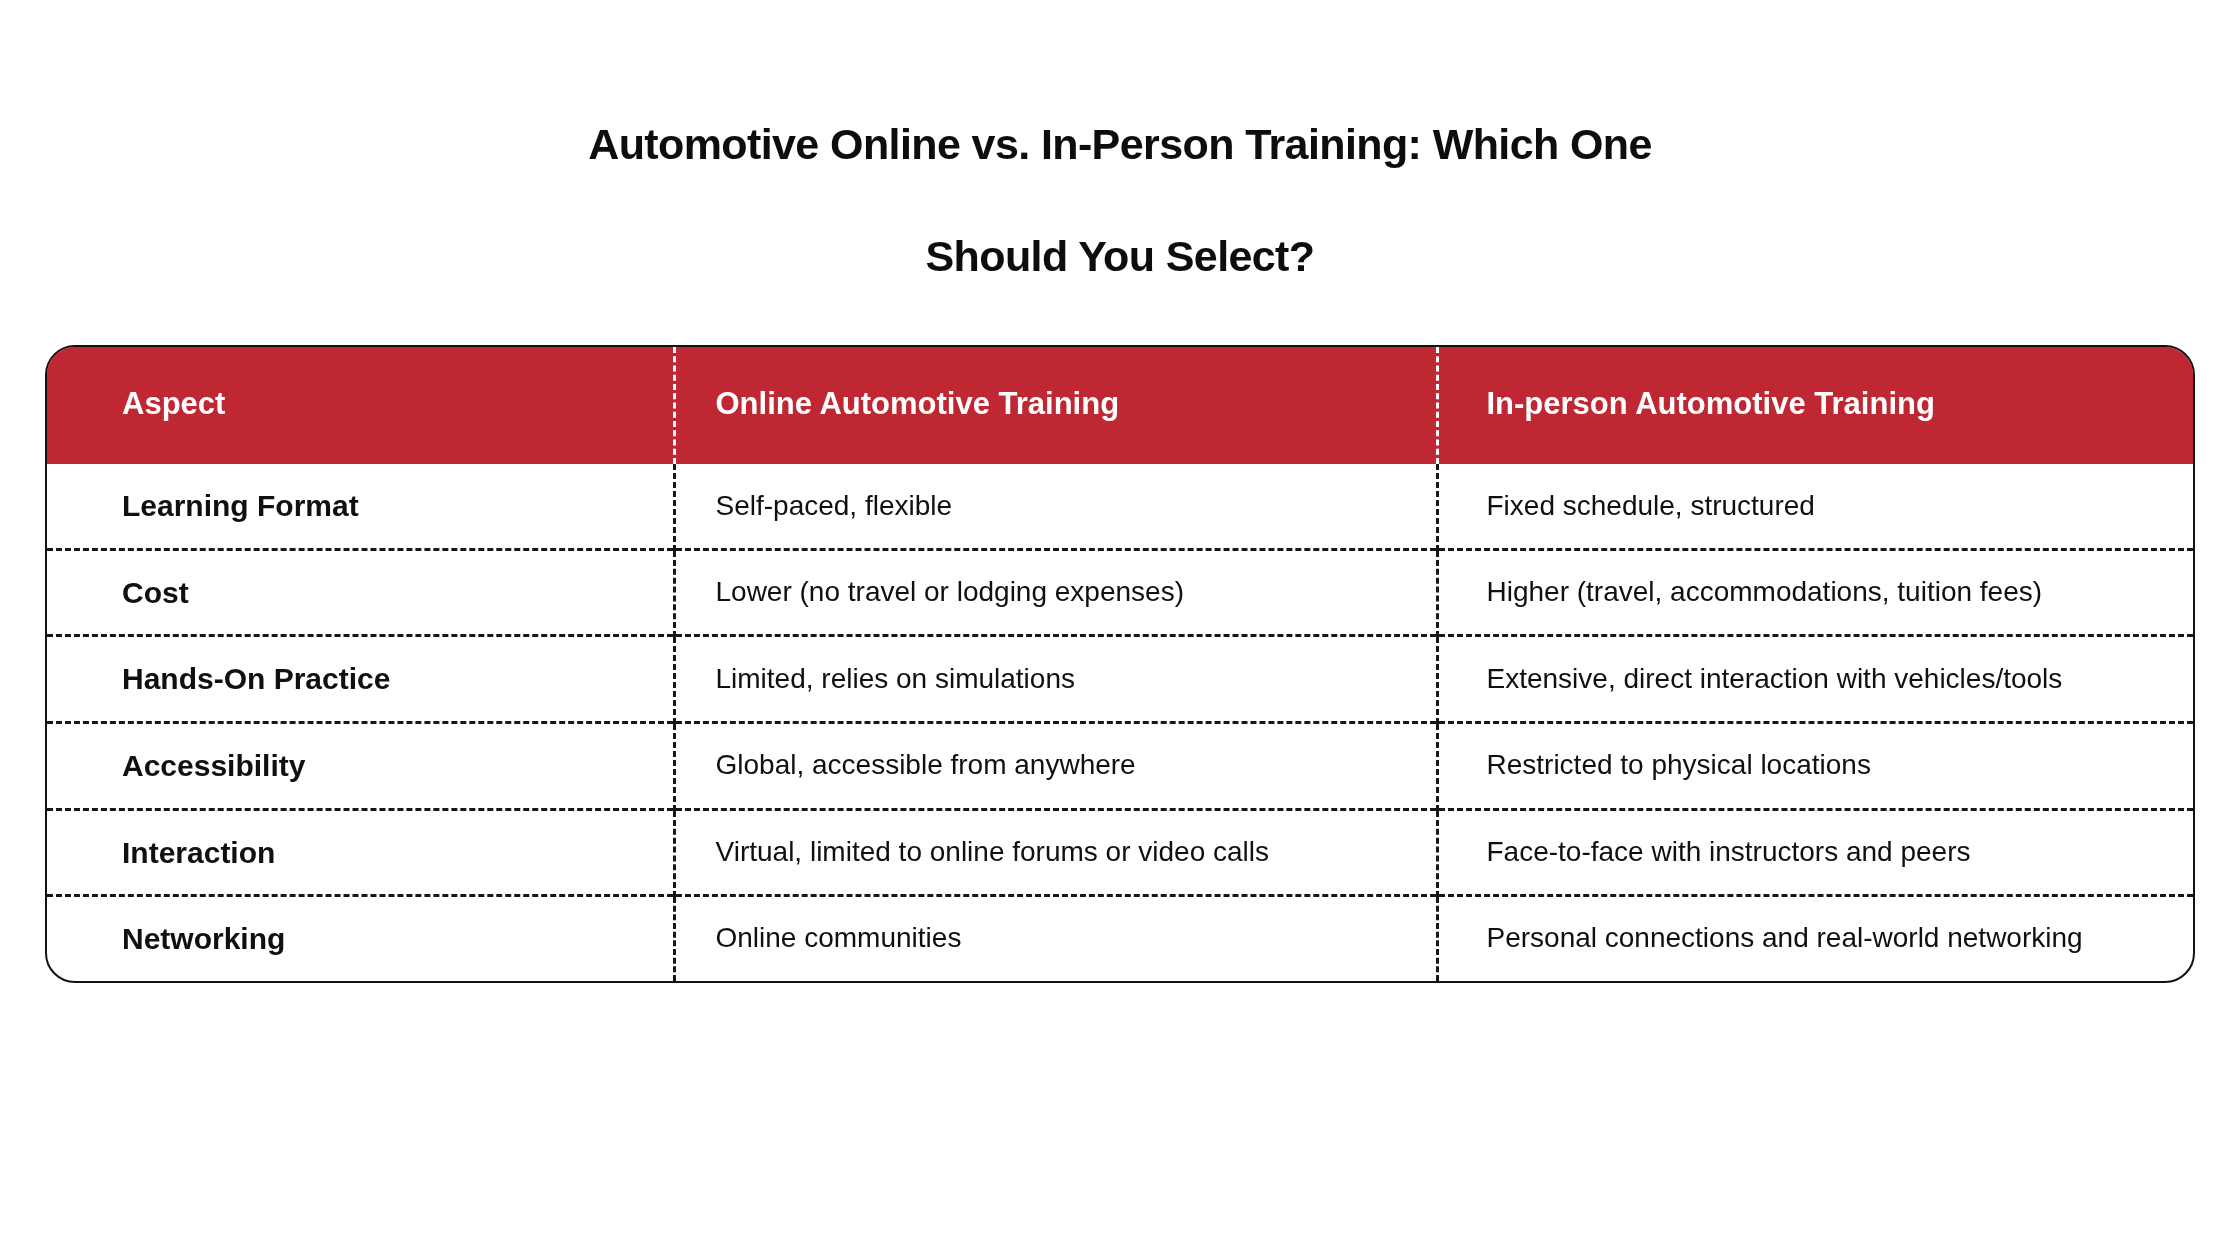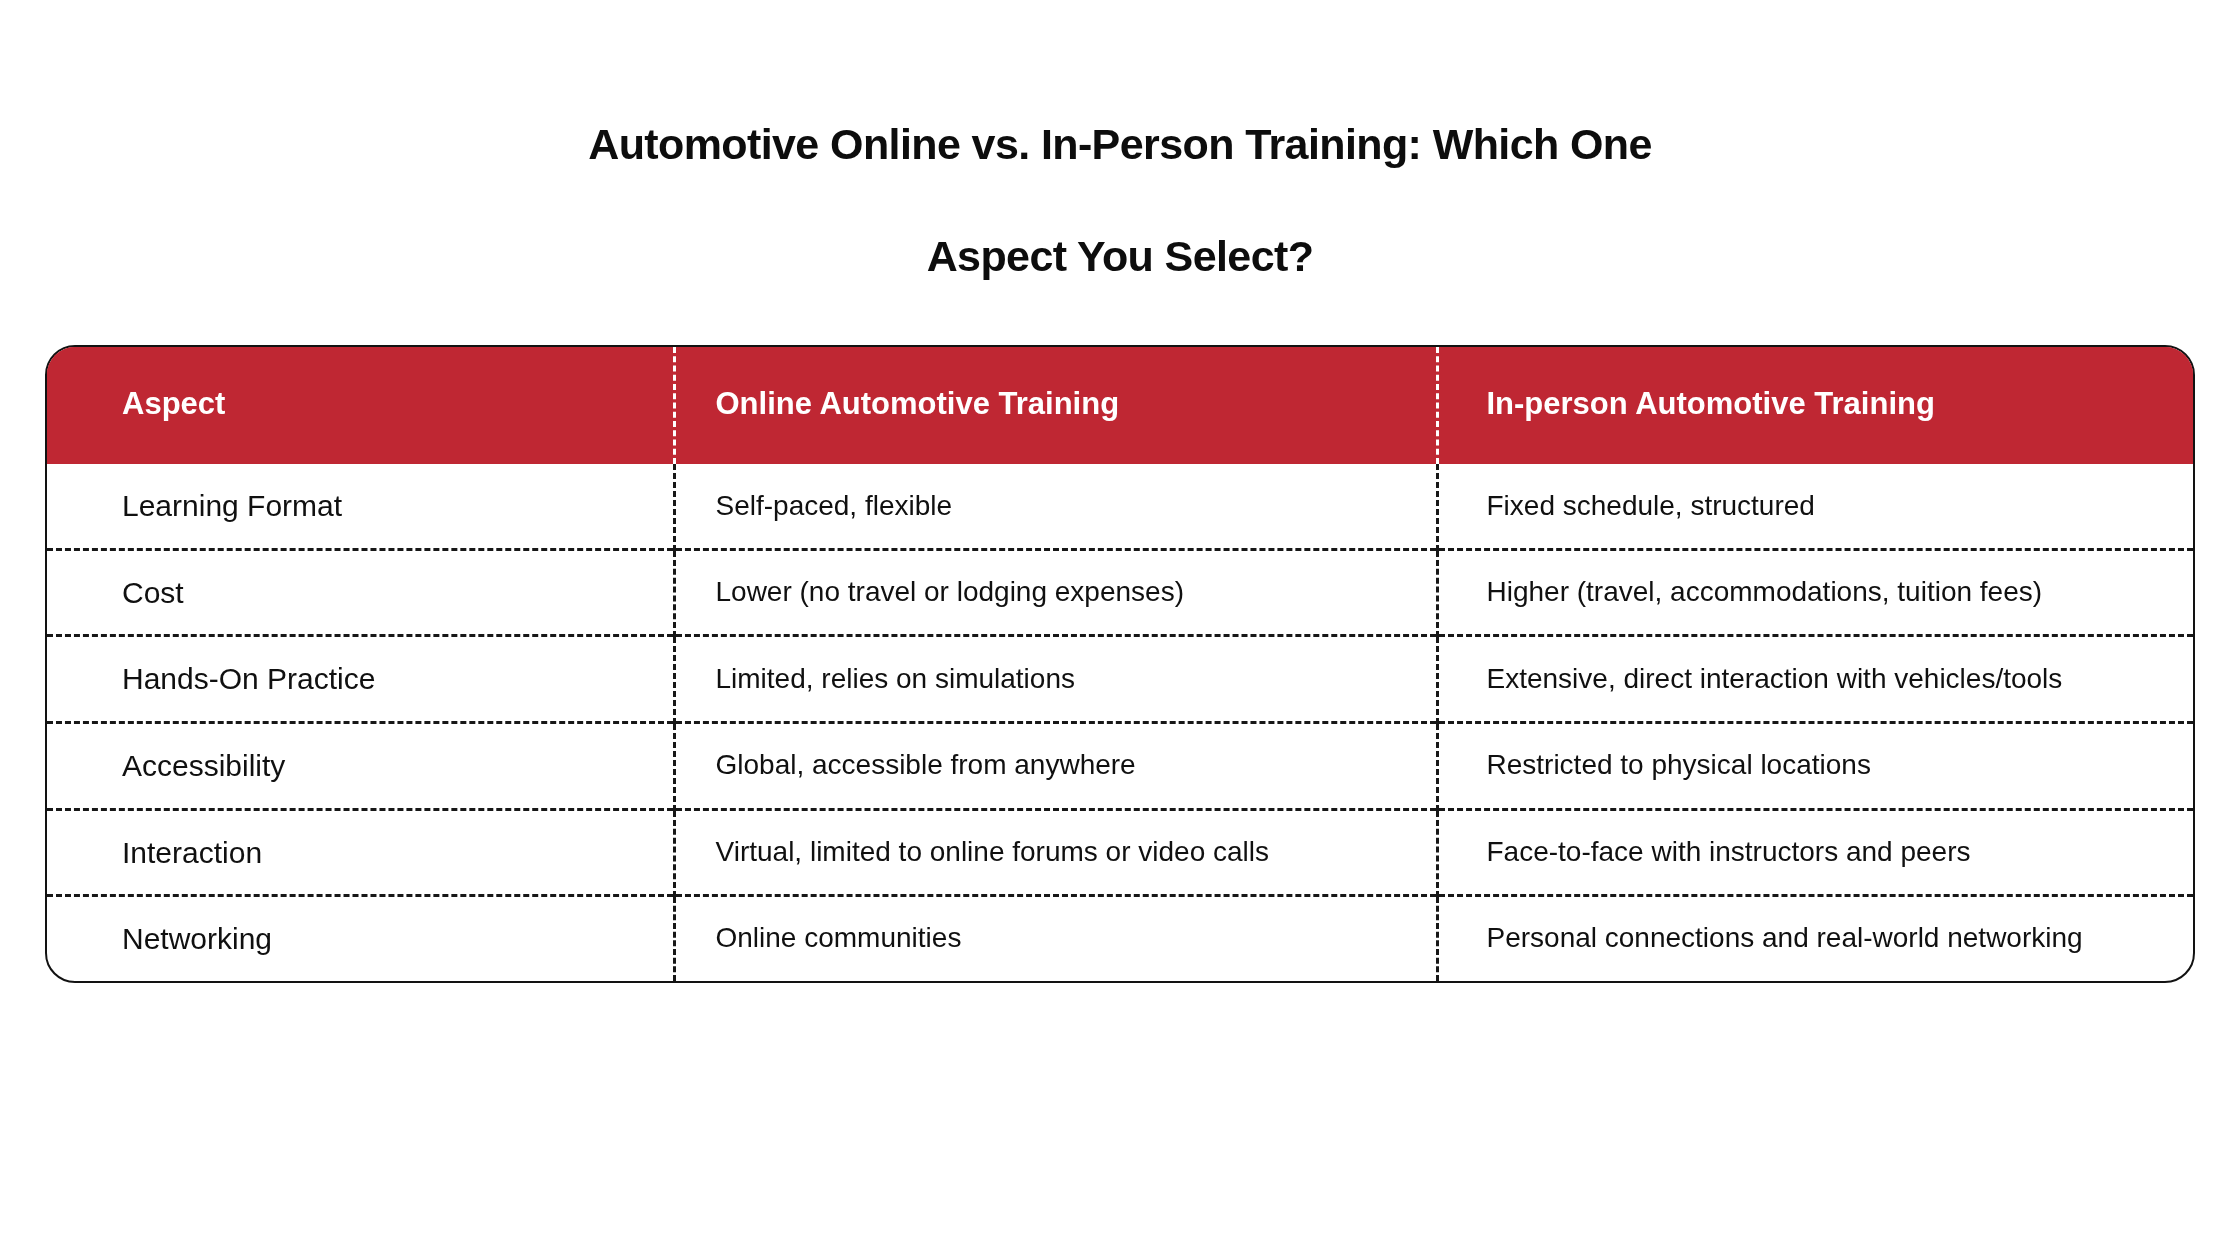--- a/index.html
+++ b/index.html
@@ -96,21 +96,21 @@
     color: #101010;
     font-size: 28px;
     line-height: 1.32;
     border-top: 3px dashed #171717;
     box-sizing: border-box;
     padding: 22px 24px 22px 0;
   }
   tbody tr:first-child td { border-top: 0; }
 
   tbody td.col-aspect {
-    font-weight: 400;
+    font-weight: 700;
     font-size: 30px;
     padding-left: 75px;
   }
   tbody td.col-online {
     font-weight: 400;
     padding-left: 40px;
     border-left: 3px dashed #171717;
   }
   tbody td.col-inperson {
     font-weight: 400;
@@ -122,21 +122,21 @@
   tbody tr:first-child td.col-online,
   tbody tr:first-child td.col-inperson { border-top: 0; }
 </style>
 </head>
 <body>
 
 <div class="page">
 
   <div class="title-block">
     <div class="title-line">Automotive Online vs. In-Person Training: Which One</div>
-    <div class="title-line">Aspect You Select?</div>
+    <div class="title-line">Should You Select?</div>
   </div>
 
   <div class="table-wrap">
     <table class="cmp">
       <colgroup>
         <col class="c1">
         <col class="c2">
         <col class="c3">
       </colgroup>
 

